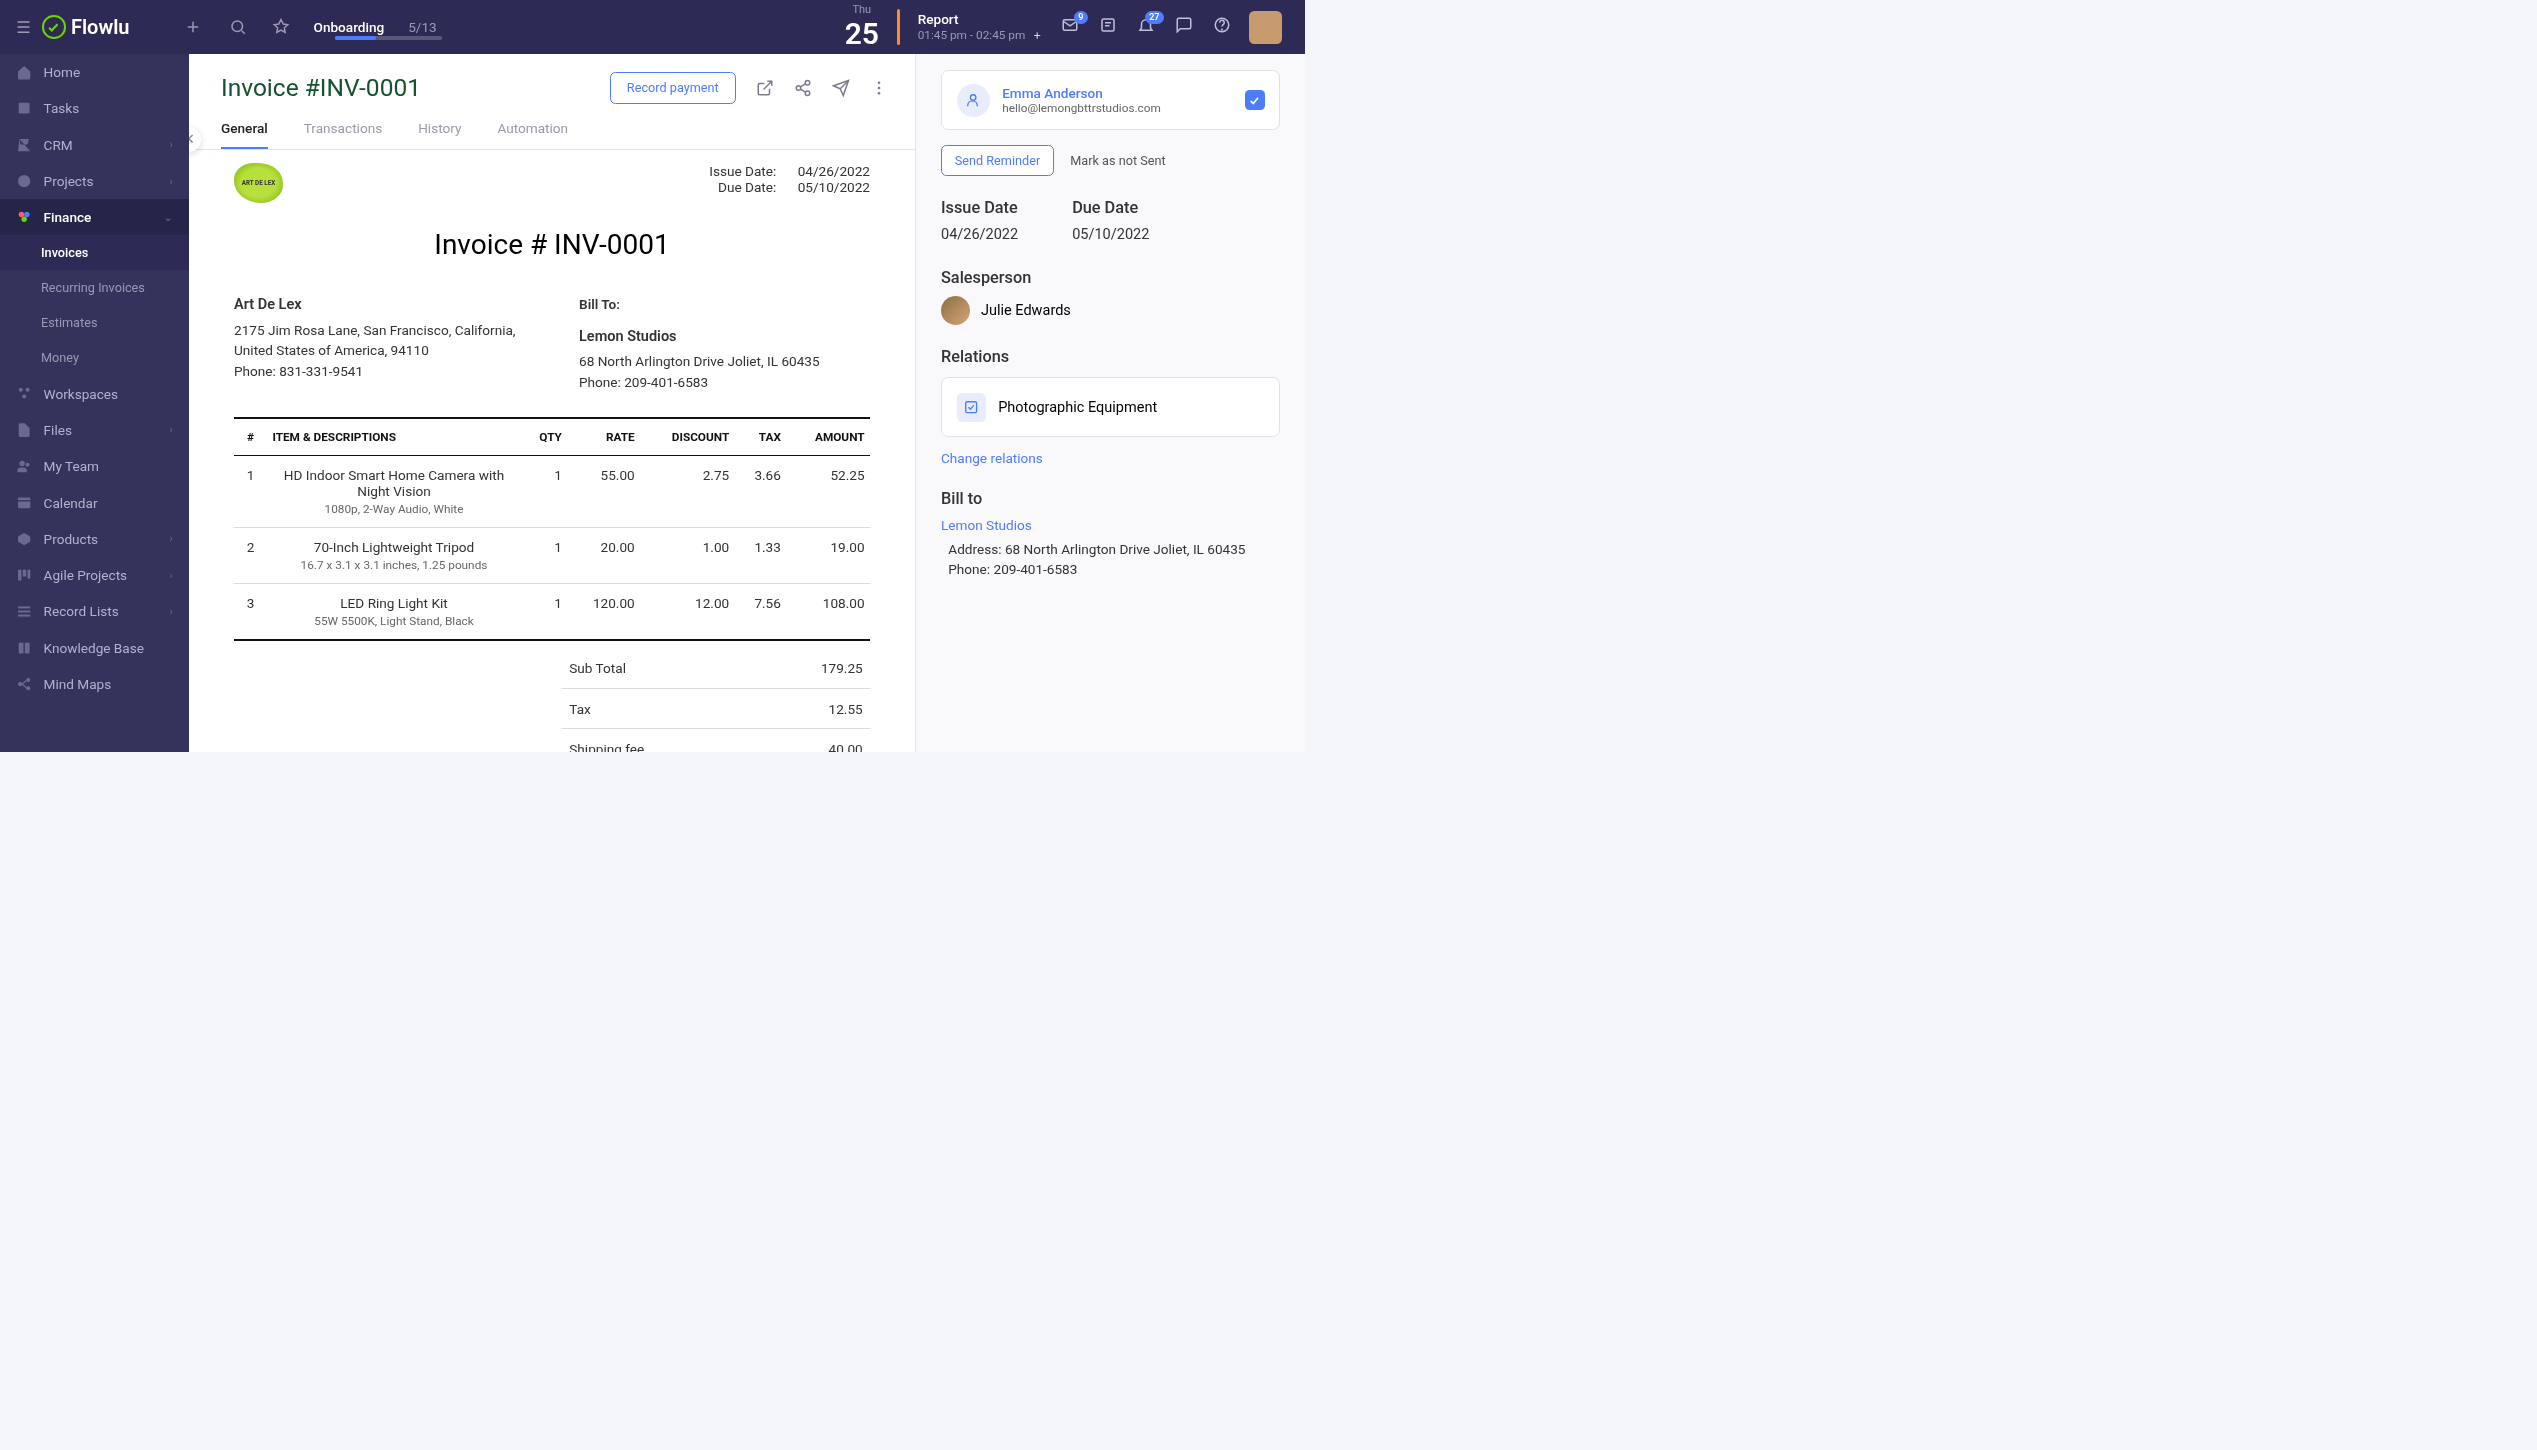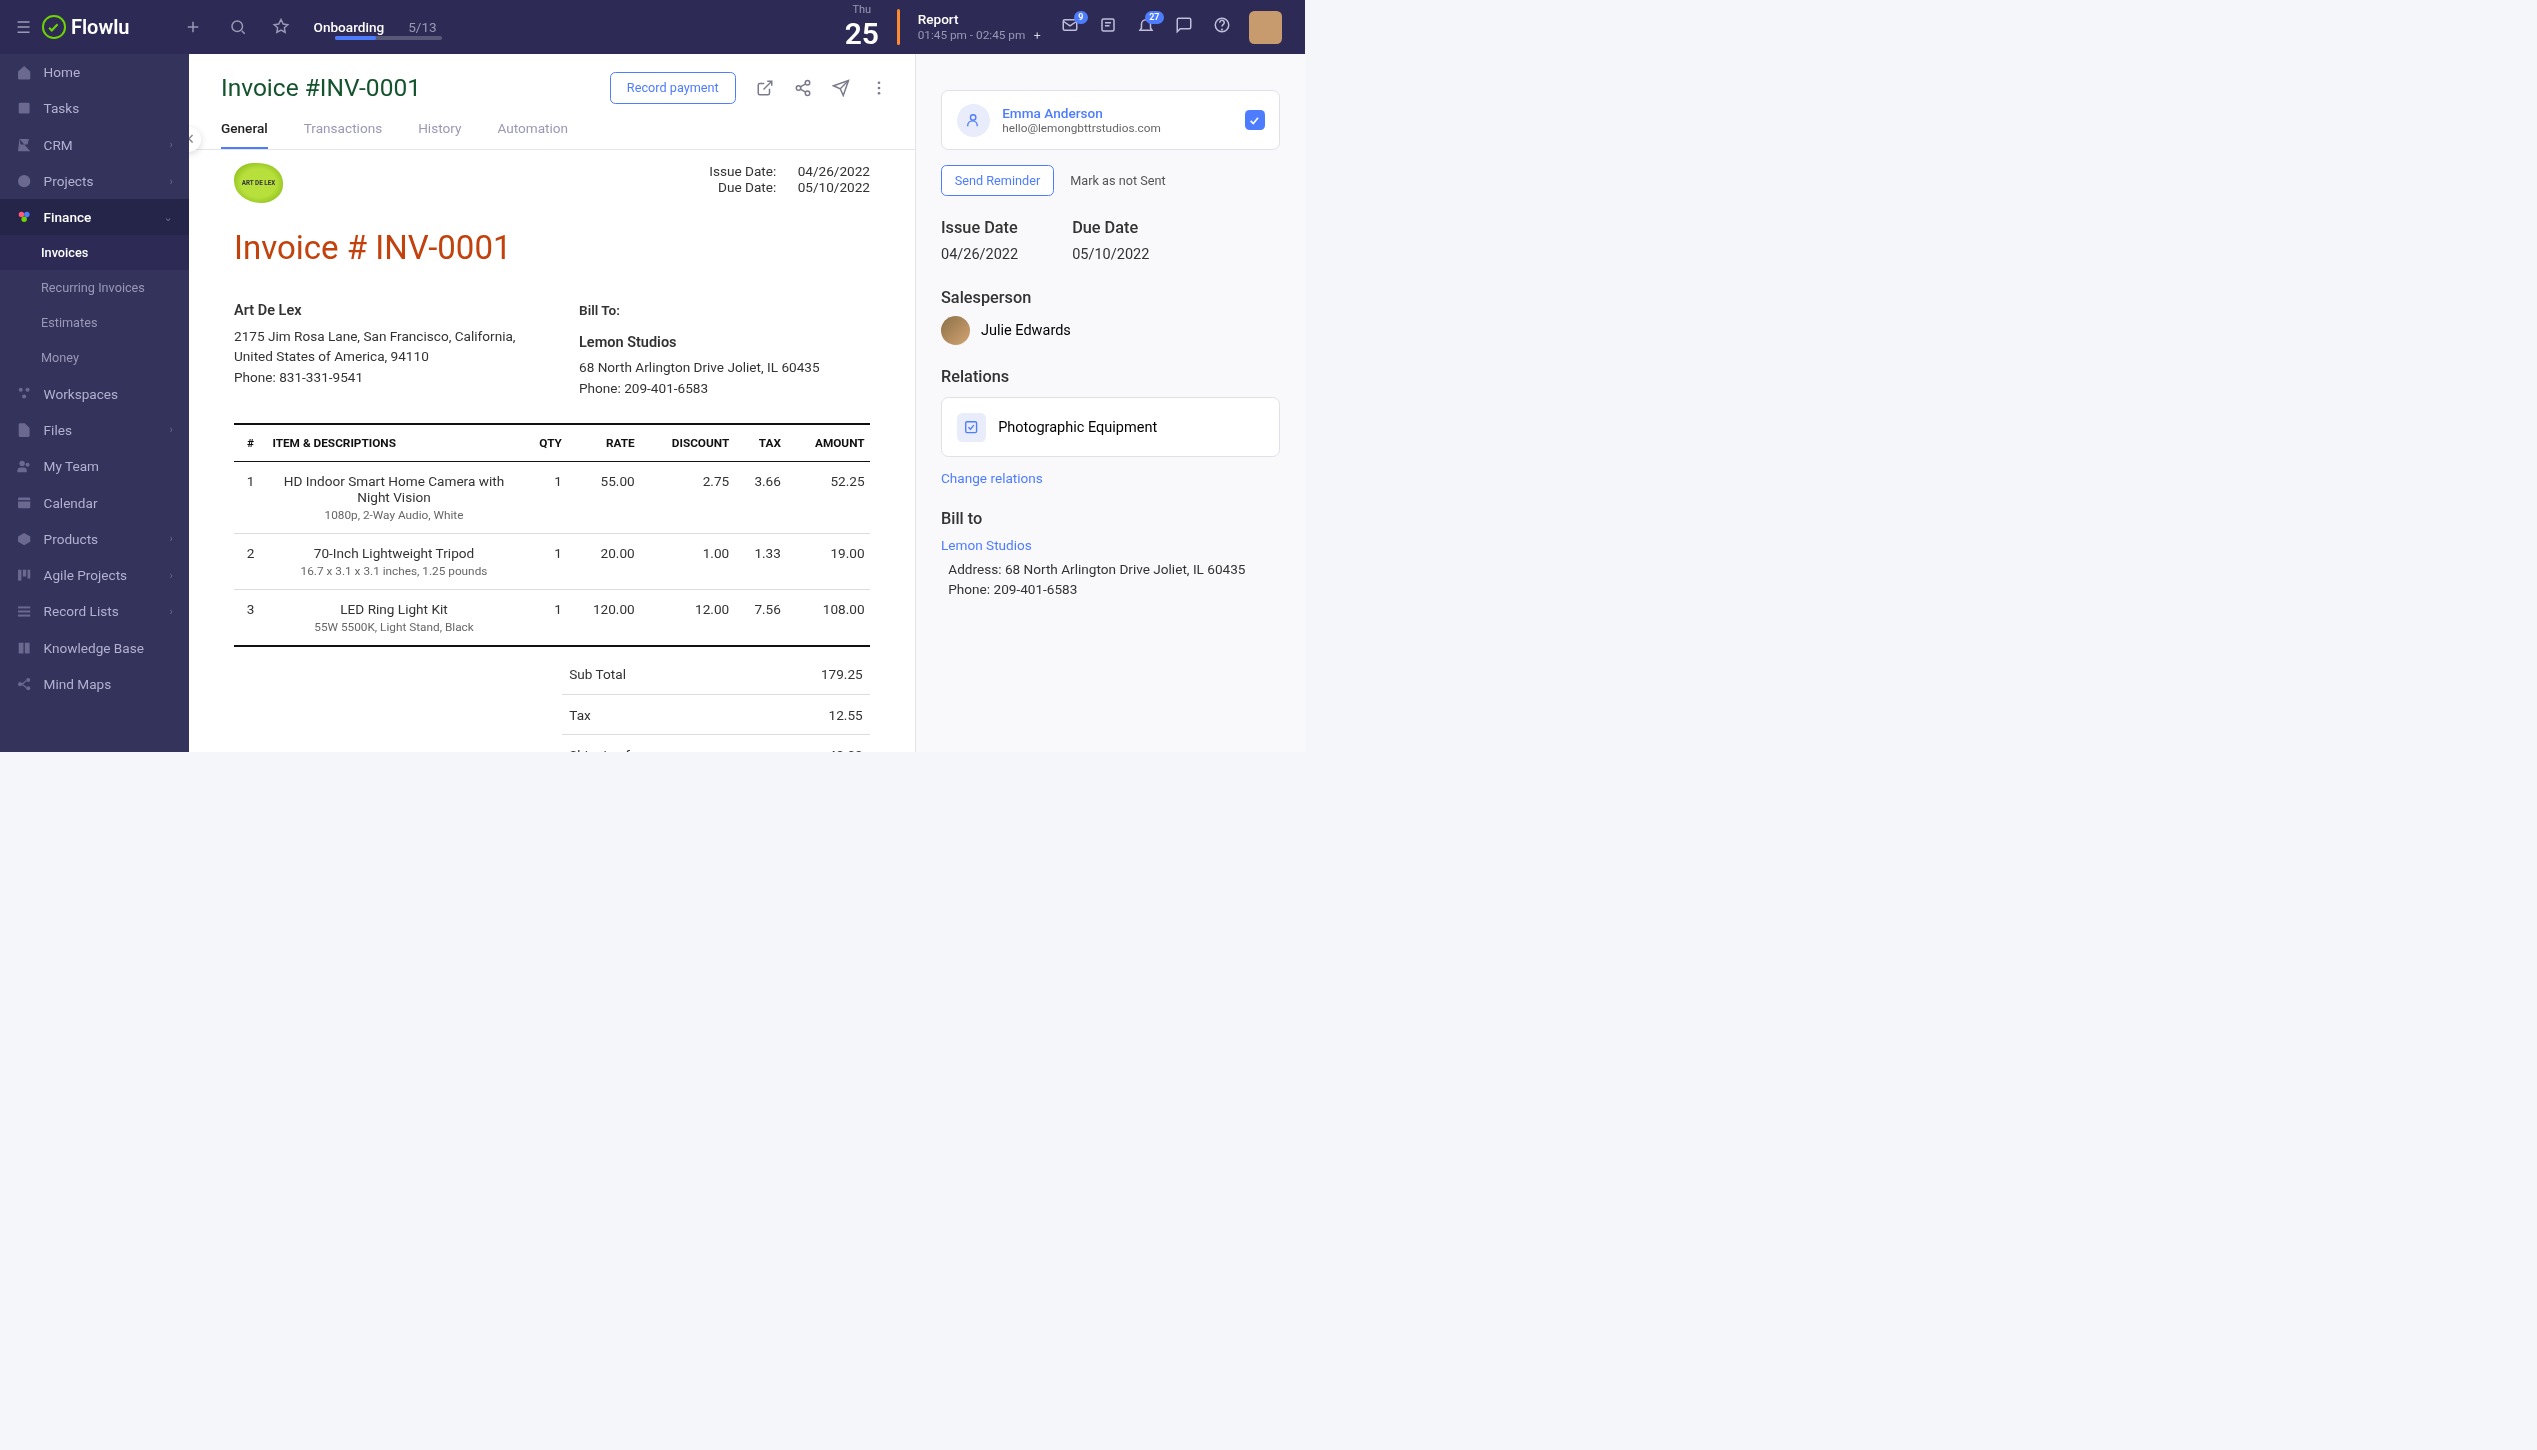--- a/index.html
+++ b/index.html
@@ -50,39 +50,39 @@
 .toolbar-icon{width:18px;height:18px;color:#7a7a8c;cursor:pointer}
 .tabs{display:flex;gap:36px;padding:16.3px 32px 0;border-bottom:0.9px solid #e4e4ec}
 .tab{padding-bottom:11px;font-size:13.6px;color:#9a98b5;cursor:pointer}
 .tab.active{color:#222;border-bottom:2.7px solid #4e7cff;font-weight:500}
 .invoice-doc{padding:13.6px 45px 27px;max-width:870px}
 .doc-header{display:flex;align-items:flex-start}
 .doc-logo{width:49px;height:40px;background:radial-gradient(ellipse,#b8e03c 50%,#8fc11f 80%);border-radius:40% 50% 45% 55%;display:flex;align-items:center;justify-content:center;font-size:6.3px;font-weight:700;color:#333}
 .doc-meta{margin-left:auto;text-align:left;font-size:13.6px;color:#333}
 .doc-meta-row{display:flex;gap:7.3px;justify-content:flex-end}
 .doc-meta-label{text-align:right;min-width:73px}
-.doc-title{font-size:33px;font-weight:400;margin:25px 0 33px;color:#c2410c}
+.doc-title{text-align:center;font-size:28px;font-weight:400;margin:25px 0 33px;color:#000000}
 .addresses{display:flex;gap:54px;margin-bottom:25px}
 .addr-block{flex:1;font-size:13.6px;line-height:1.5;color:#333}
 .addr-block h4{font-size:14.5px;font-weight:600;margin-bottom:3.6px}
 .addr-block .bill-label{font-weight:600;margin-bottom:11px}
 .items-table{width:100%;border-collapse:collapse}
 .items-table thead{border-top:2.7px solid #111;border-bottom:0.9px solid #111}
 .items-table th{padding:11px 5.4px;font-size:11.8px;font-weight:700;text-align:right;color:#111}
 .items-table th:nth-child(1){text-align:center;width:33px}
 .items-table th:nth-child(2){text-align:left;width:254px}
 .items-table tbody tr{border-bottom:0.9px solid #ddd}
 .items-table tbody tr:last-child{border-bottom:2.7px solid #111}
 .items-table td{padding:11px 5.4px;font-size:13.6px;text-align:right;color:#333;vertical-align:top}
 .items-table td:nth-child(1){text-align:center}
 .items-table td:nth-child(2){text-align:center}
 .item-desc{font-size:11.8px;color:#666;margin-top:3px}
 .totals{margin-top:7.3px;margin-left:auto;width:308px}
 .totals-row{display:flex;justify-content:space-between;padding:11.8px 7.3px;border-bottom:0.9px solid #ddd;font-size:13.6px;color:#333}
-.sidepanel{width:390px;background:#f9f9fc;border-left:0.9px solid #e4e4ec;padding:36px 25px;overflow-y:auto}
+.sidepanel{width:390px;background:#f9f9fc;border-left:0.9px solid #e4e4ec;padding:16px 25px;overflow-y:auto}
 .contact-card{border:0.9px solid #e0e0ea;border-radius:7.3px;padding:12.7px 14.5px;display:flex;align-items:center;gap:12.7px;background:#fff;margin-bottom:14.5px}
 .contact-icon{width:33px;height:33px;border-radius:50%;background:#e8ecfb;display:flex;align-items:center;justify-content:center;color:#4e7cff}
 .contact-name{color:#4e7cff;font-size:13.6px;font-weight:500}
 .contact-email{font-size:11.8px;color:#666}
 .check-badge{margin-left:auto;width:20px;height:20px;background:#4e7cff;border-radius:4.5px;display:flex;align-items:center;justify-content:center;color:#fff}
 .sp-actions{display:flex;gap:16.3px;align-items:center;margin-bottom:22px}
 .btn-outline-sm{border:0.9px solid #4e7cff;color:#4e7cff;background:#fff;padding:7.3px 12.7px;border-radius:5.4px;font-size:12.7px;cursor:pointer}
 .link-grey{font-size:12.7px;color:#555;cursor:pointer}
 .sp-row{display:flex;gap:54px;margin-bottom:25px}
 .sp-field-label{font-size:16.3px;font-weight:500;color:#333;margin-bottom:9px}

